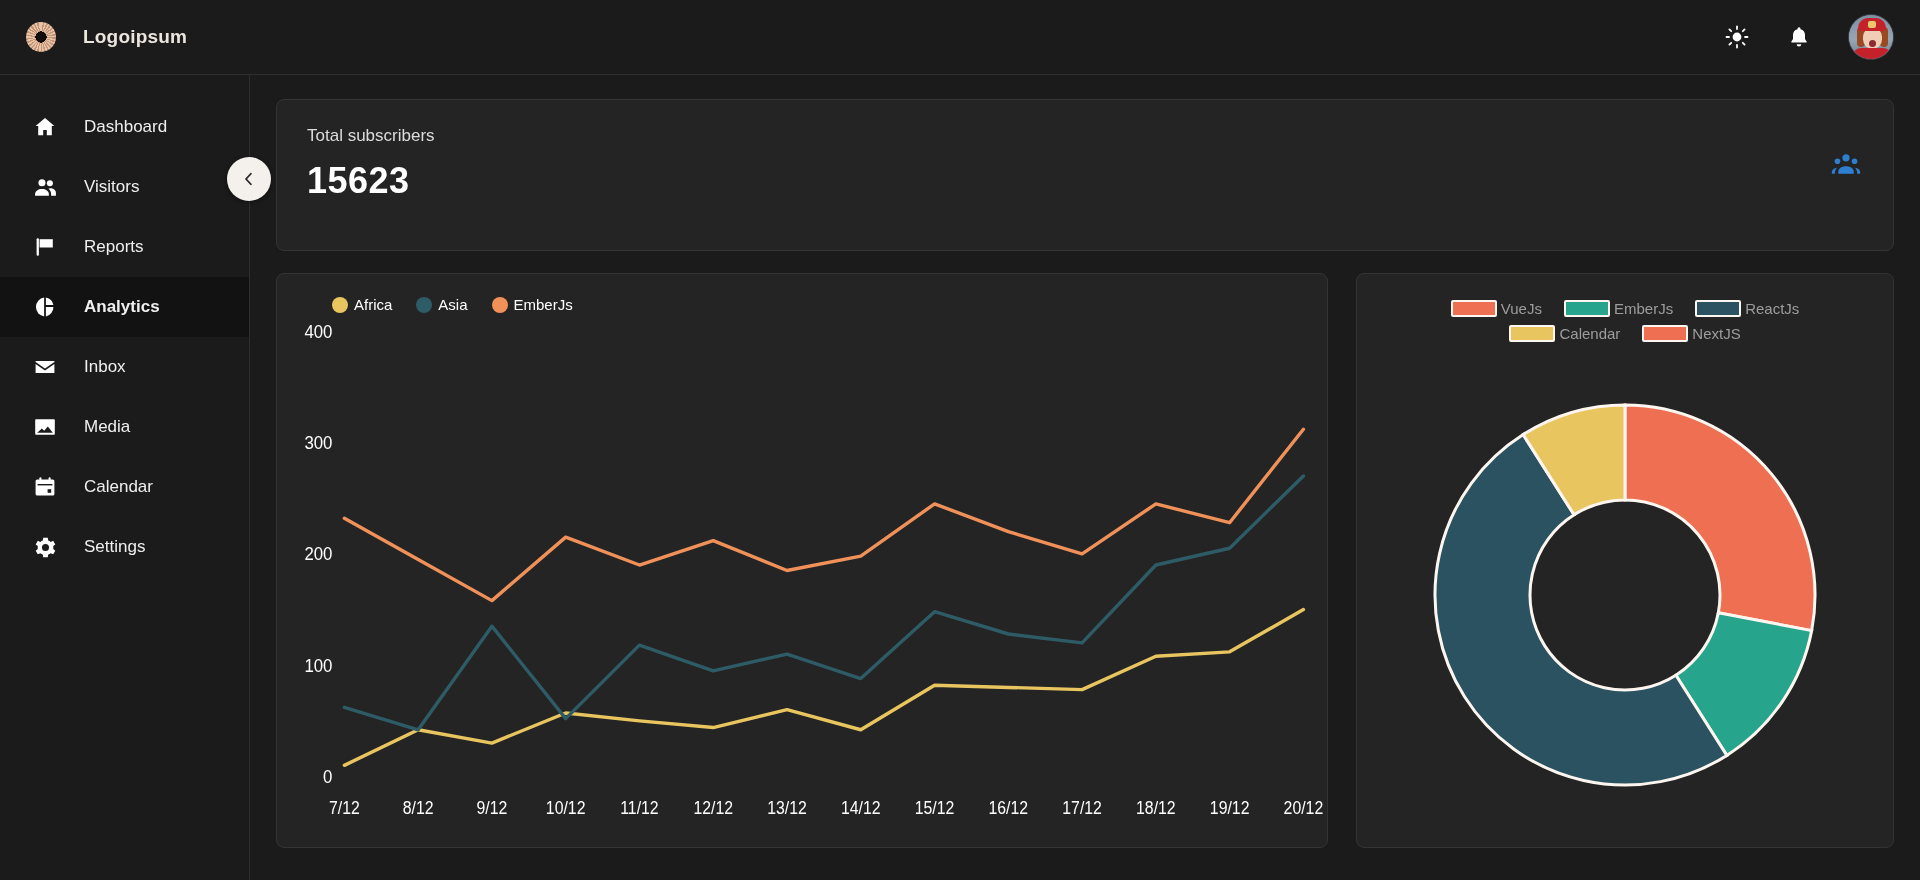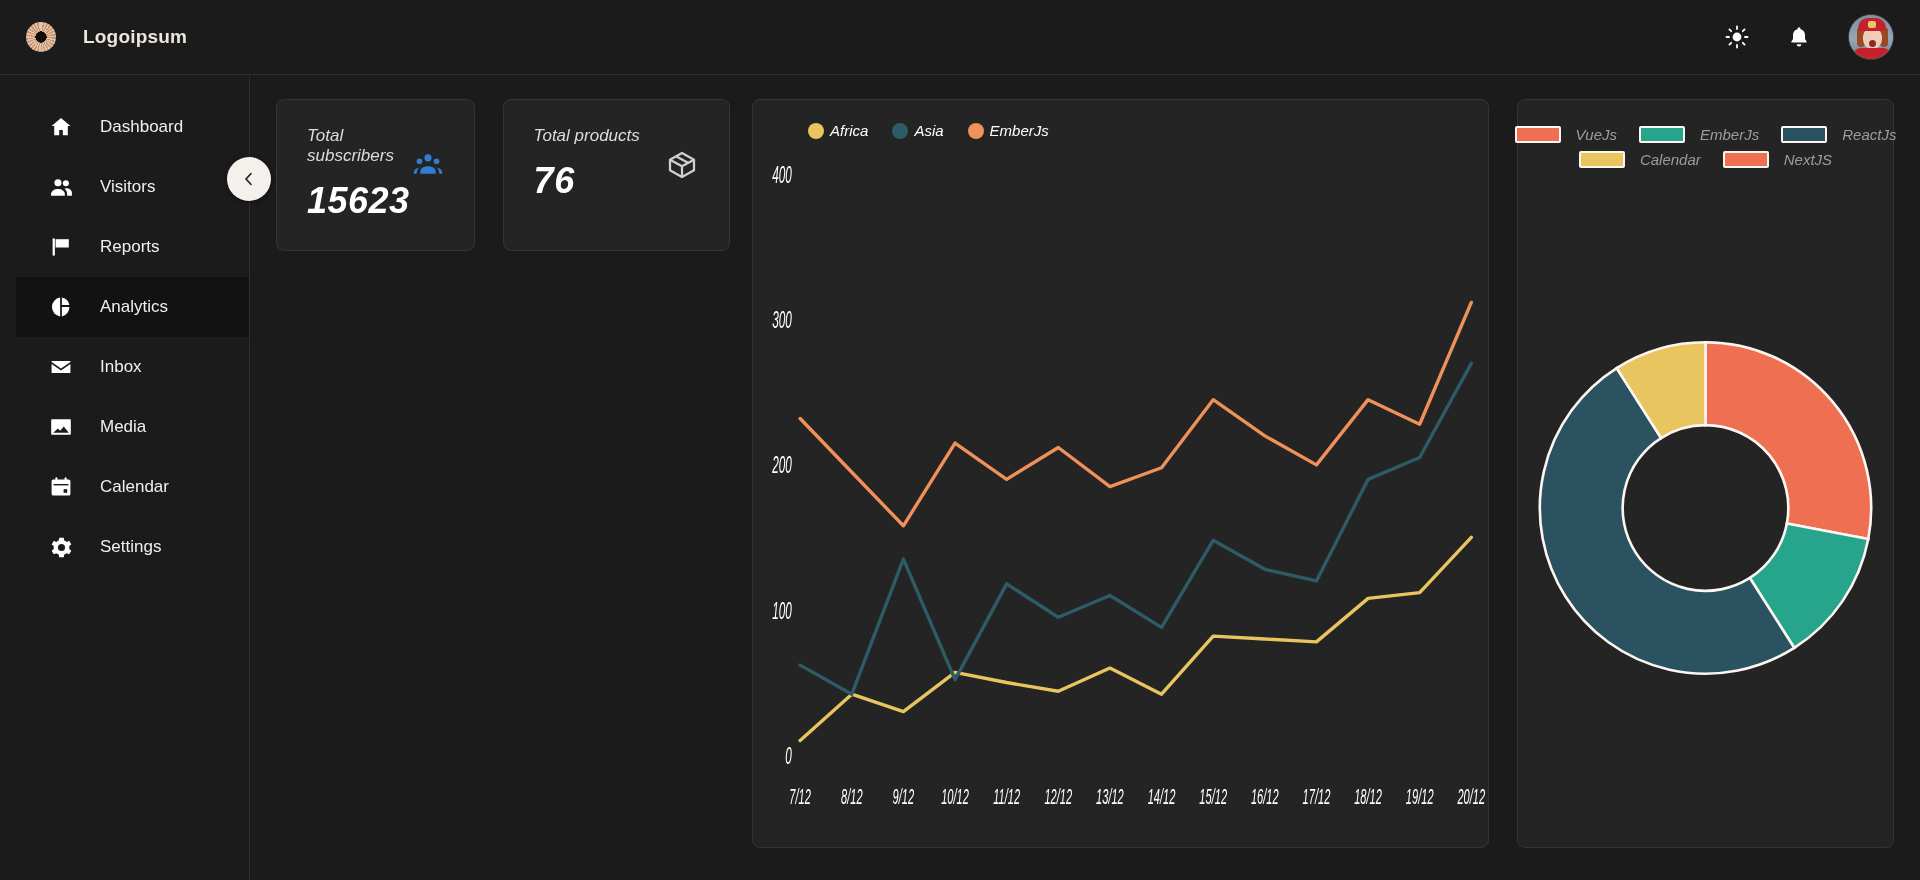--- a/index.html
+++ b/index.html
@@ -72,37 +72,36 @@
     background: #1b1b1b;
     border-right: 1px solid #2e2e2e;
     padding-top: 22px;
     position: relative;
   }
   .nav-item {
     display: flex; align-items: center; gap: 26px;
     height: 60px; padding: 0 32px;
     color: #efefef; font-size: 17px;
     cursor: pointer;
-    margin-left: 16px;
-  }
-  .nav-item.active { background: #121212; }
+  }
+  .nav-item.active { background: #121212; font-weight: bold; }
   .nav-icon { width: 26px; height: 26px; display: flex; align-items: center; justify-content: center; flex: 0 0 26px; }
 
   
   .collapse-btn {
     position: absolute; top: 82px; right: -22px;
     width: 44px; height: 44px; border-radius: 50%;
     background: #f4f1ec; color: #222;
     display: flex; align-items: center; justify-content: center;
     cursor: pointer; z-index: 6;
     box-shadow: 0 1px 4px rgba(0,0,0,.5);
   }
 
   
-  .main { flex: 1; padding: 24px 26px 0 26px; display: flex; flex-direction: row; gap: 22px; min-width: 0; font-style: italic; }
+  .main { flex: 1; padding: 24px 26px 0 26px; display: flex; flex-direction: column; gap: 22px; min-width: 0; }
 
   .stats-row { display: flex; gap: 28px; }
   .stat-card {
     flex: 1; height: 152px;
     background: #242424; border: 1px solid #343434; border-radius: 8px;
     padding: 26px 30px;
     display: flex; align-items: flex-start; justify-content: space-between;
   }
   .stat-card.wide { flex: 2.02; }
   .stat-label { color: #dcdcdc; font-size: 17px; margin-bottom: 14px; }
@@ -119,21 +118,21 @@
 
   
   .line-legend { position: absolute; top: 22px; left: 55px; display: flex; gap: 24px; align-items: center; }
   .leg { display: flex; align-items: center; gap: 6px; color: #ffffff; font-size: 15px; }
   .leg-dot { width: 16px; height: 16px; border-radius: 50%; }
 
   .line-svg { width: 100%; height: 100%; display: block; }
 
   
   .donut-legend { display: flex; flex-wrap: wrap; justify-content: center; gap: 8px 22px; width: 400px; }
-  .dleg { display: flex; align-items: center; gap: 15px; color: #9d9d9d; font-size: 15px; }
+  .dleg { display: flex; align-items: center; gap: 4px; color: #9d9d9d; font-size: 15px; }
   .dleg-swatch { width: 46px; height: 17px; border-radius: 2px; border: 2px solid #fdf6f0; }
   .donut-wrap { flex: 1; display: flex; align-items: center; justify-content: center; width: 100%; }
 </style>
 </head>
 <body>
 
 <div class="topbar">
   <div class="brand">
     <div class="brand-mark"></div>
     <div class="brand-name">Logoipsum</div>
@@ -282,33 +281,20 @@
               <circle cx="5.6" cy="9.2" r="2.1"></circle>
               <circle cx="18.4" cy="9.2" r="2.1"></circle>
             <path d="M6.2 17.2c0-2.6 2.6-4.2 5.8-4.2s5.8 1.6 5.8 4.2v1.4H6.2z"></path>
             <path d="M1.4 18.6v-1.2c0-1.8 1.5-3.1 3.8-3.4a6.7 6.7 0 0 0-1.6 3.4v1.2z"></path>
             <path d="M22.6 18.6h-2.2v-1.2a6.7 6.7 0 0 0-1.6-3.4c2.3.3 3.8 1.6 3.8 3.4z"></path>
             </svg>
         </div>
       </div>
 
 
-      <div class="stat-card wide">
-        <div>
-          <div class="stat-label">Total products</div>
-          <div class="stat-value">76</div>
-        </div>
-        <div class="stat-icon">
-          <svg width="32" height="32" viewBox="0 0 24 24" fill="none" stroke="#cfcfcf" stroke-width="1.7" stroke-linejoin="round">
-            <path d="M21 8.1v7.8L12 21 3 15.9V8.1L12 3z"></path>
-            <path d="M3 8.1 12 13l9-4.9M12 13v8"></path>
-            <path d="M7.5 5.5l9 4.9"></path>
-            </svg>
-        </div>
-      </div>
     </div>
 
     <div class="charts-row">
 
       <div class="panel panel-line">
         <div class="line-legend">
           <div class="leg">
             <span class="leg-dot" style="background:#e8c55f"></span>
             <span>Africa</span>
           </div>

